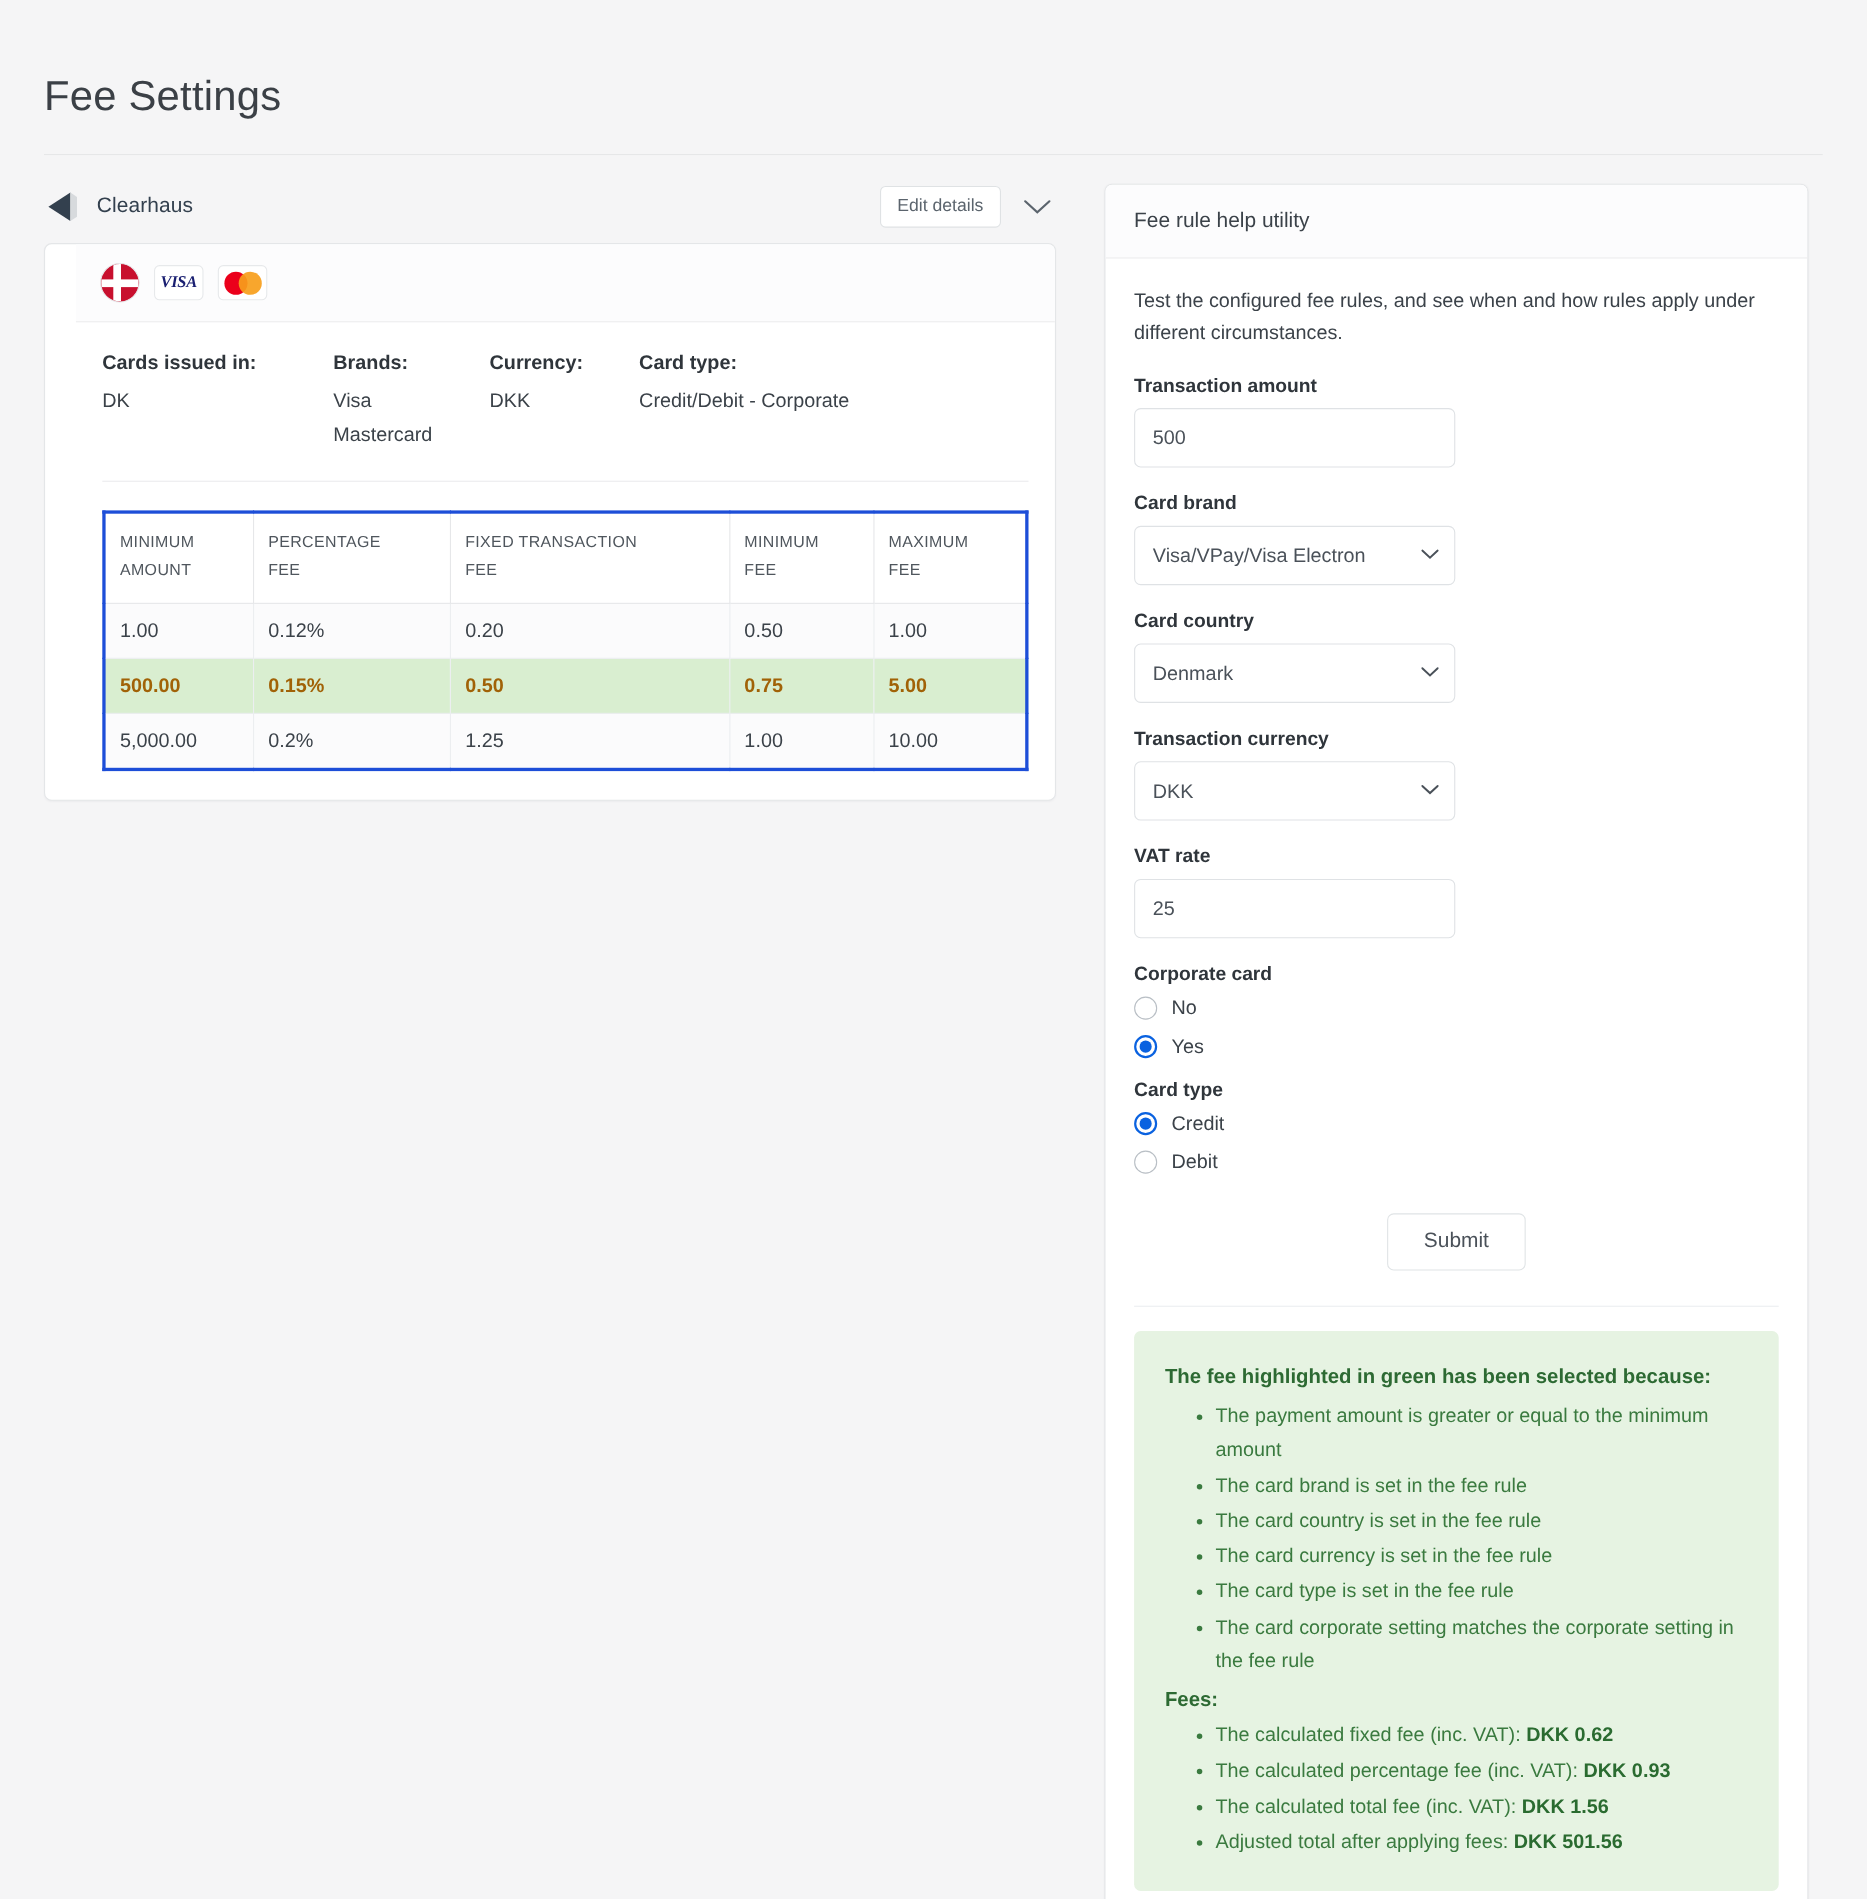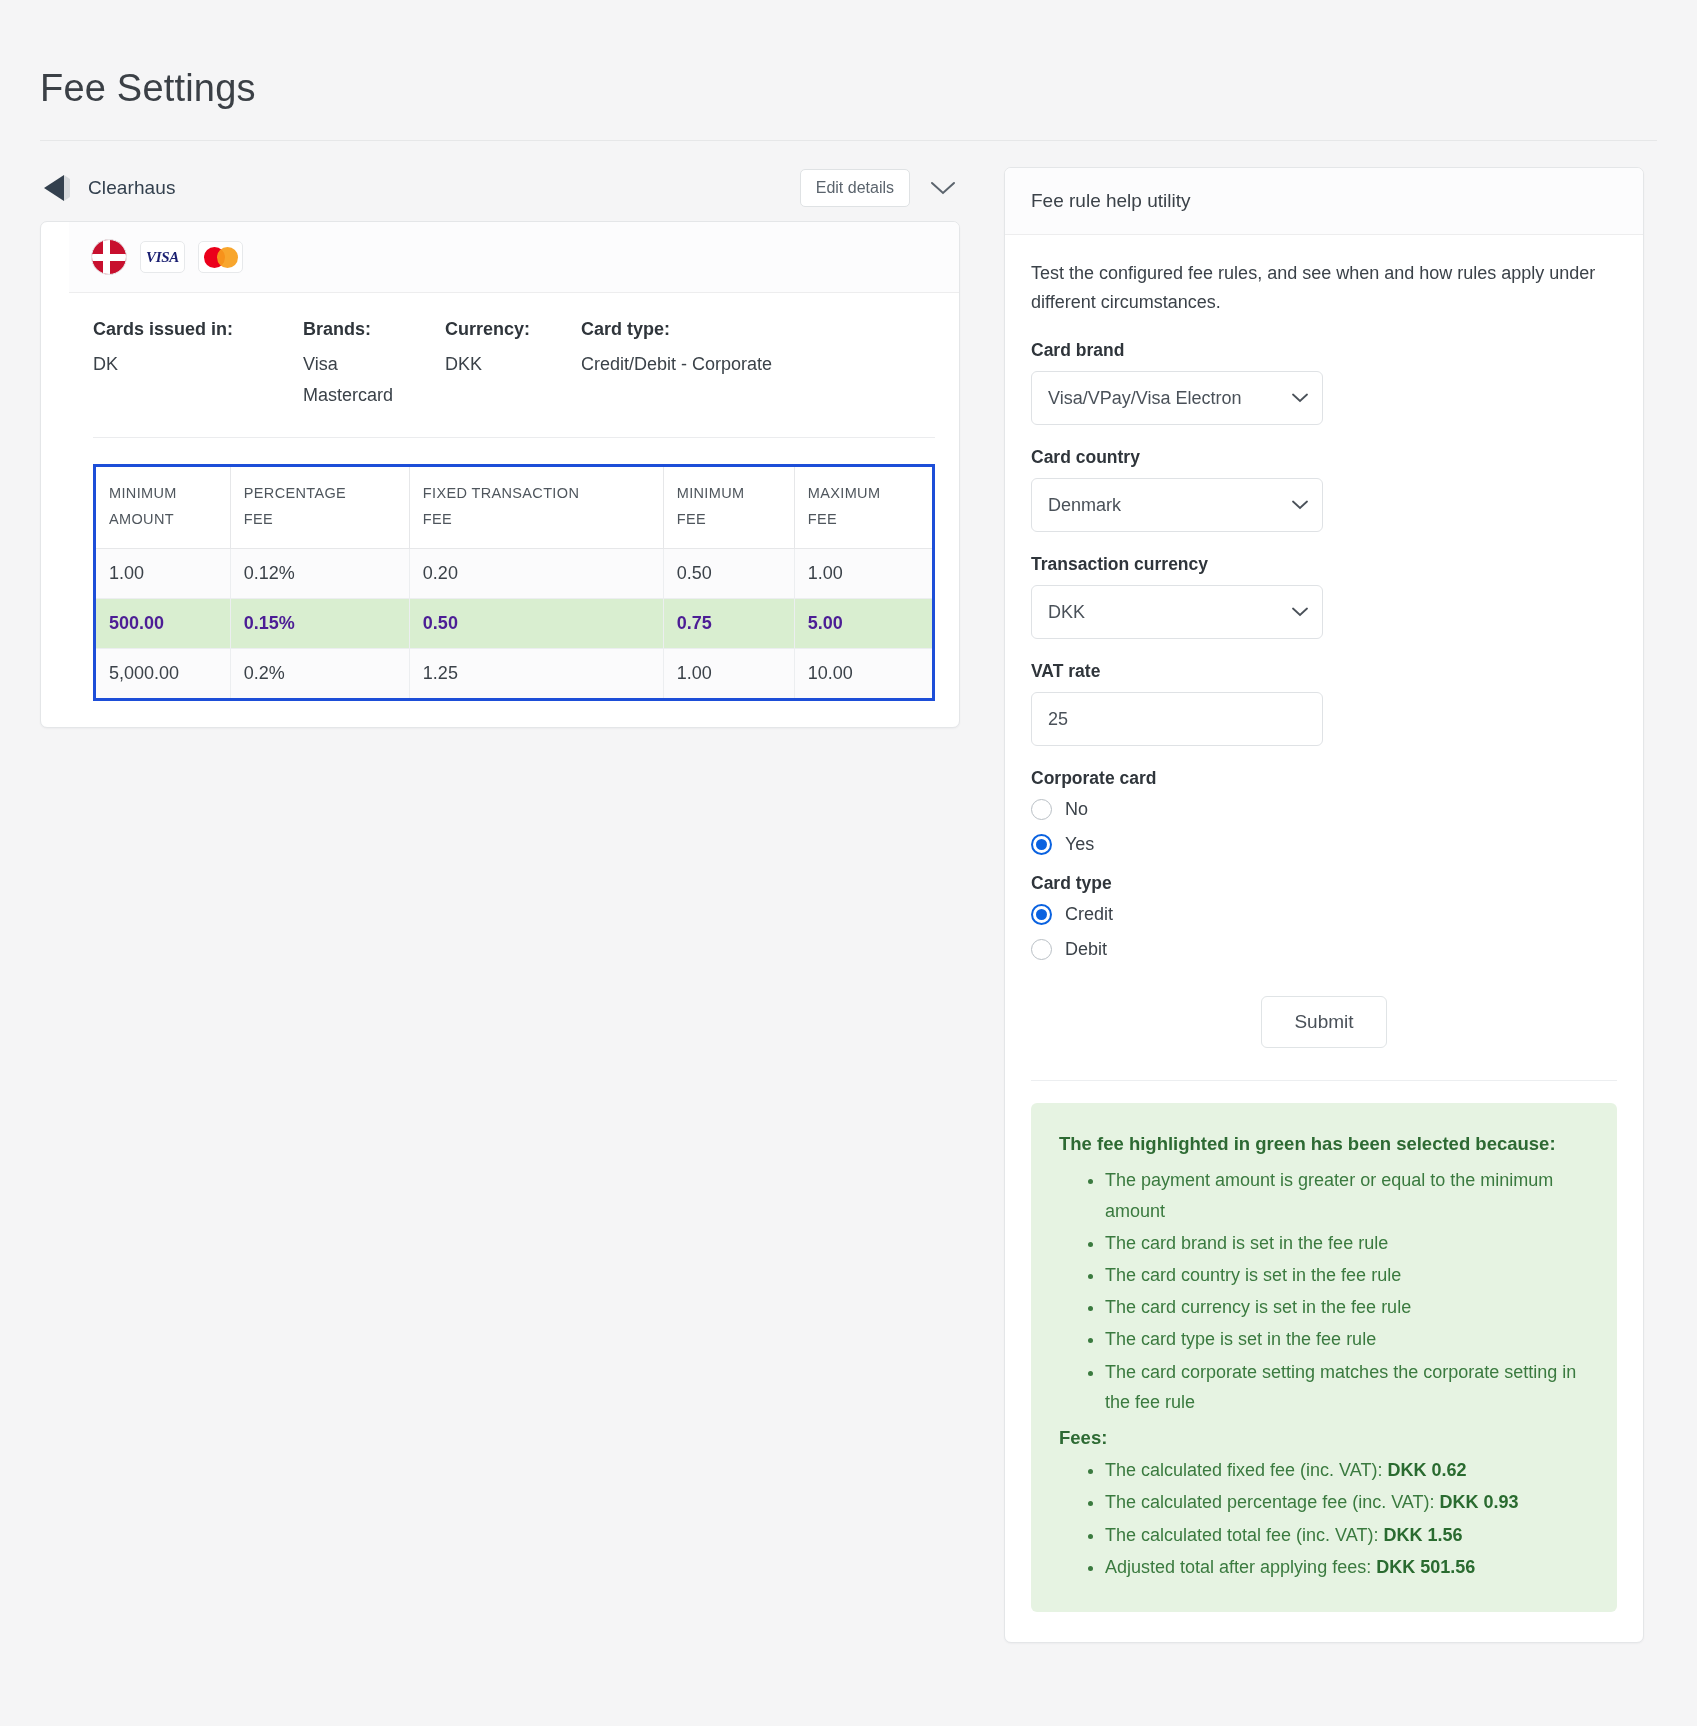--- a/index.html
+++ b/index.html
@@ -171,21 +171,21 @@
     color: #3b4249;
     padding: 14px 13px;
     border-right: 1px solid #eceef0;
     border-bottom: 1px solid #eceef0;
     background: #fbfbfc;
   }
   table.fee-table td:last-child { border-right: none; }
   table.fee-table tr:last-child td { border-bottom: none; }
   table.fee-table tr.selected td {
     background: #d9eed0;
-    color: #4c1d95;
+    color: #a16207;
     font-weight: bold;
   }
 
   
   .util-panel {
     background: #ffffff;
     border: 1px solid #e4e6e8;
     border-radius: 7px;
     box-shadow: 0 1px 2px rgba(16,24,40,0.04);
     overflow: hidden;
@@ -431,20 +431,24 @@
       <div class="util-panel">
 
         <div class="util-head">Fee rule help utility</div>
 
         <div class="util-body">
 
           <p class="util-desc">Test the configured fee rules, and see when and how rules apply under different circumstances.</p>
 
           <div class="form-grid">
 
+            <div class="field">
+              <label class="field-label">Transaction amount</label>
+              <input class="field-input" type="text" value="500" style="">
+            </div>
 
             <div class="field">
               <label class="field-label">Card brand</label>
               <div class="select-wrap">
                 <div class="field-select">Visa/VPay/Visa Electron</div>
                 <span class="chev">
                   <svg width="16" height="10" viewBox="0 0 16 10">
                     <path d="M1 1.5 L8 8 L15 1.5" stroke="#4a5159" stroke-width="1.8" fill="none" stroke-linecap="round"></path>
                   </svg>
                 </span>

